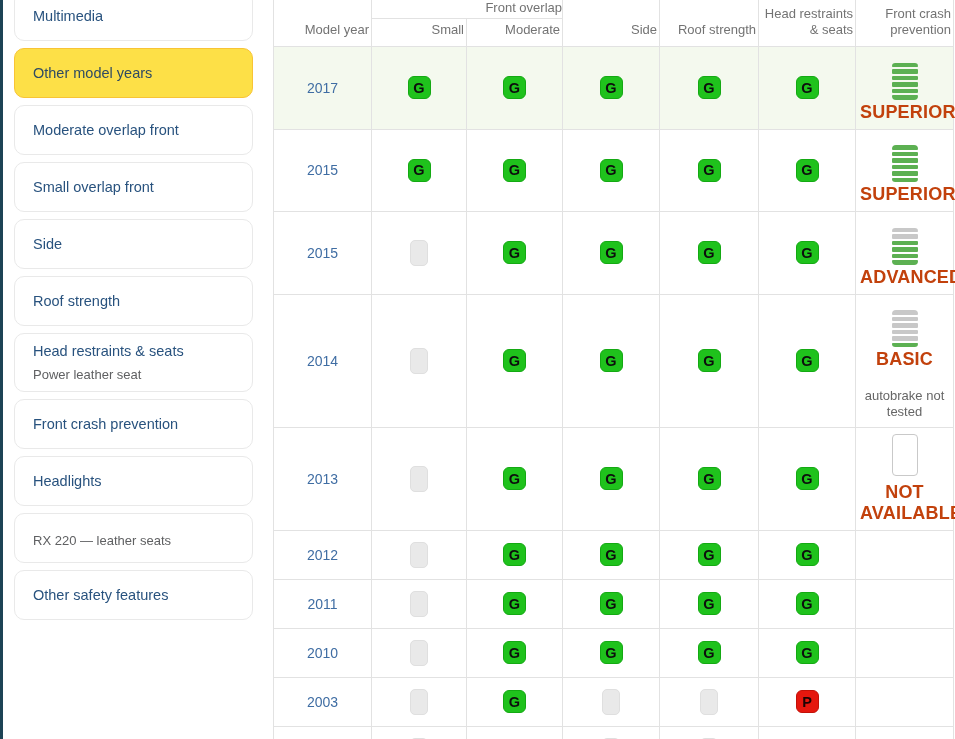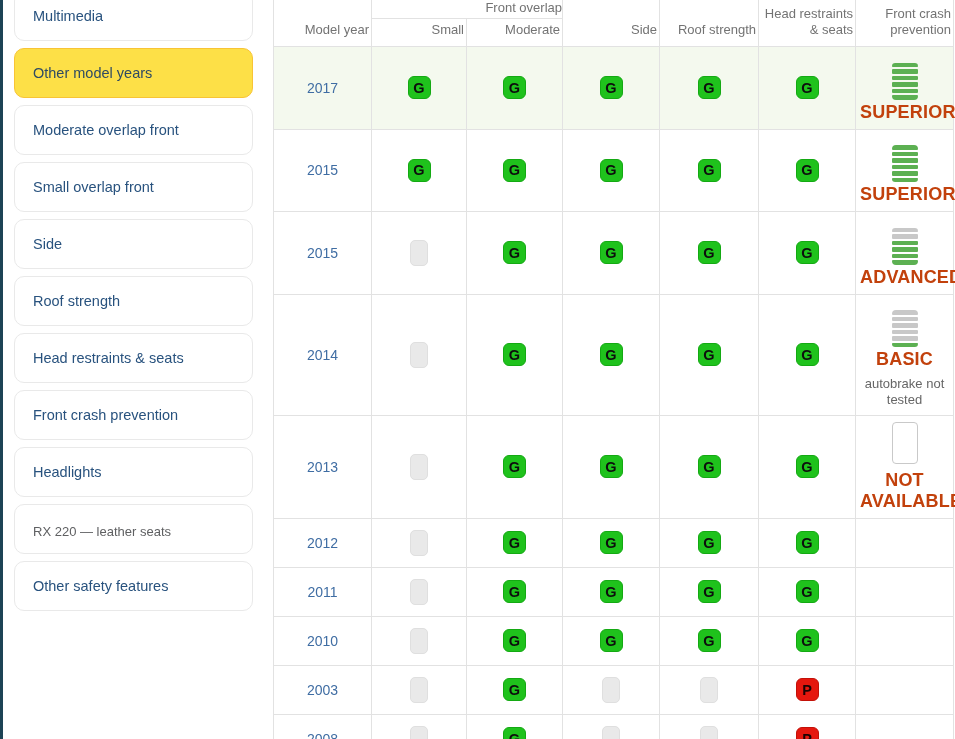--- a/index.html
+++ b/index.html
@@ -47,21 +47,21 @@
   .bars { display: inline-flex; flex-direction: column; gap: 2px; width: 26px; }
   .bars i { display: block; height: 4.5px; border-radius: 1px; }
   .bars i:first-child { border-radius: 4px 4px 1px 1px; }
   .bars i:last-child { border-radius: 1px 1px 4px 4px; }
   .bars i.bg { background: #c8c8c8; }
   .bars i.bgr { background: #5cb052; }
   .na-box { display: inline-block; width: 26px; height: 42px; border: 1px solid #c9c9c9;
     border-radius: 4px; background: #fff; }
   .fcp-label { display: block; font-weight: 700; font-size: 18px; color: #c2410c;
     margin-top: 2px; letter-spacing: 0.2px; }
-  .fcp-sub { display: block; font-size: 13px; color: #666; line-height: 1.25; margin-top: 6px; }
+  .fcp-sub { display: block; font-size: 13px; color: #666; line-height: 1.25; margin-top: 18px; }
 </style>
 </head>
 <body>
 
 <div class="stage">
   <div class="edge-bar"></div>
 
   <nav class="sidebar">
   <div class="side-card">
     <span class="side-label">Multimedia</span>
@@ -88,20 +88,21 @@
 
   </div>
 
   <div class="side-card">
     <span class="side-label">Roof strength</span>
 
   </div>
 
   <div class="side-card">
     <span class="side-label">Head restraints &amp; seats</span>
+    <span class="side-sub">Power leather seat</span>
   </div>
 
   <div class="side-card">
     <span class="side-label">Front crash prevention</span>
 
   </div>
 
   <div class="side-card">
     <span class="side-label">Headlights</span>
 

